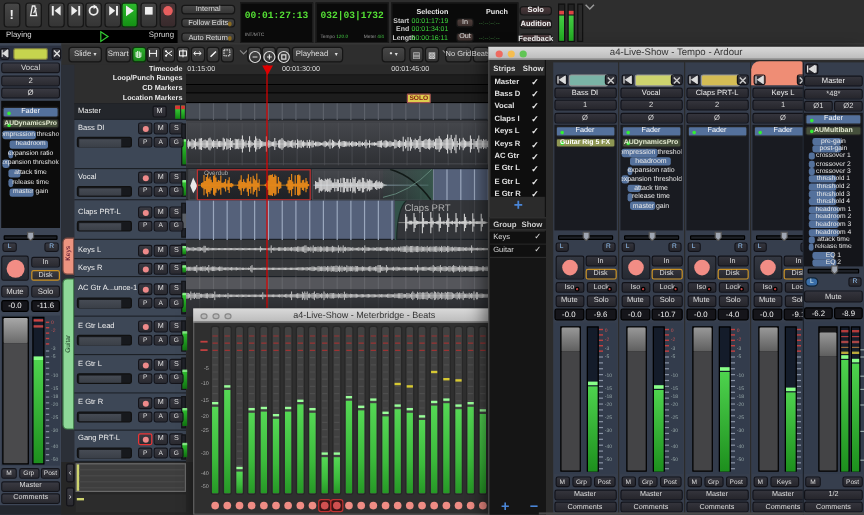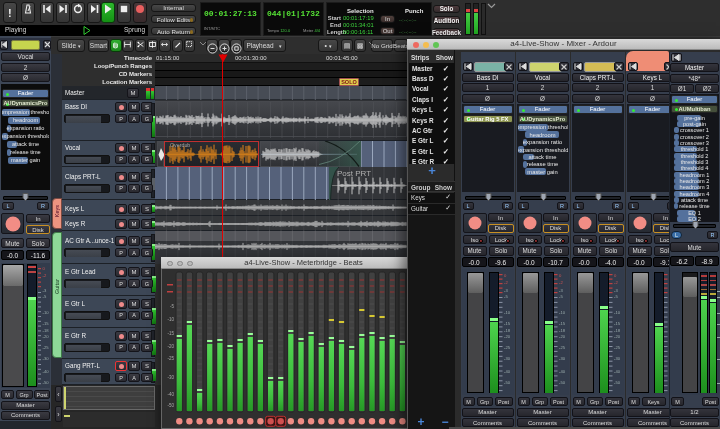--- a/index.html
+++ b/index.html
@@ -89,21 +89,21 @@
   </div>
 <div style="left:151px;top:27px;width:45px;height:8px;background:linear-gradient(#474747,#353535);border:1px solid #161616;border-radius:3px;color:#e8e8e8;">
     <span class="ct" style="position:static;display:flex;width:100%;height:100%;font-size:6.2px;color:#ddd;white-space:nowrap">Auto Return</span>
     <span style="position:absolute;right:2px;top:2.0px;width:3.5px;height:3.5px;border-radius:50%;background:#8a6a20"></span>
   </div>
 <div style="left:200px;top:2px;width:61px;height:34px;background:#0a0a0a;border:1px solid #1c1c1c">
     <span style="position:absolute;left:3px;top:5.5px;font-family:'Liberation Mono',monospace;font-weight:bold;font-size:8px;color:#55e135">00:01:27:13</span>
     <span style="position:absolute;left:3px;top:23px;font-size:4px;color:#999">INT/MTC</span>
   </div>
 <div style="left:263px;top:2px;width:61px;height:34px;background:#0a0a0a;border:1px solid #1c1c1c">
-    <span style="position:absolute;left:3px;top:5.5px;font-family:'Liberation Mono',monospace;font-weight:bold;font-size:8px;color:#55e135">044|01|1732</span>
+    <span style="position:absolute;left:3px;top:5.5px;font-family:'Liberation Mono',monospace;font-weight:bold;font-size:8px;color:#55e135">032|03|1732</span>
     <span style="position:absolute;left:3px;top:25px;font-size:4px;color:#999">Tempo <span style="position:static;color:#4c4">120.0</span></span>
     <span style="position:absolute;right:3px;top:25px;font-size:4px;color:#999">Meter <span style="position:static;color:#4c4">4/4</span></span>
   </div>
 <div style="left:326px;top:2px;width:106px;height:34px;background:#0a0a0a;border:1px solid #1c1c1c">
     <span style="position:absolute;left:20px;top:4.5px;font-size:6px;color:#e8e8e8;font-weight:bold">Selection</span>
     <span style="position:absolute;left:0px;top:12.0px;font-size:5.8px;color:#ccc;width:14px;text-align:right;white-space:nowrap;font-weight:bold">Start</span>
     <span style="position:absolute;left:16px;top:12.0px;font-size:5.8px;color:#3dd53d;white-space:nowrap">00:01:17:19</span>
     <span style="position:absolute;left:0px;top:19.1px;font-size:5.8px;color:#ccc;width:14px;text-align:right;white-space:nowrap;font-weight:bold">End</span>
     <span style="position:absolute;left:16px;top:19.1px;font-size:5.8px;color:#3dd53d;white-space:nowrap">00:01:34:01</span>
     <span style="position:absolute;left:0px;top:26.2px;font-size:5.8px;color:#ccc;width:14px;text-align:right;white-space:nowrap;font-weight:bold">Length</span>
@@ -848,21 +848,21 @@
       <path d="M9 11.3V25.7M10 13.6V23.4M11 17.8V19.2M12 17.0V20.0M13 16.9V20.1M14 17.0V20.0M15 17.6V19.4M16 10.6V26.4M17 14.1V22.9M18 16.7V20.3M19 17.1V19.9M20 17.3V19.7M21 17.5V19.5M22 17.5V19.5M23 9.7V27.3M24 14.6V22.4M25 17.3V19.7M26 17.2V19.8M27 17.2V19.8M28 17.9V19.1M29 17.7V19.3M30 9.7V27.3M31 14.4V22.6M32 16.9V20.1M33 17.9V19.1M34 17.7V19.3M35 17.3V19.7M36 17.0V20.0M37 11.0V26.0M38 14.0V23.0M39 17.5V19.5M40 17.6V19.4M41 16.9V20.1M42 17.9V19.1M43 16.8V20.2M44 10.7V26.3M45 14.8V22.2M46 17.7V19.3M47 17.4V19.6M48 16.9V20.1M49 17.7V19.3M50 17.3V19.7M51 10.4V26.6M52 14.9V22.1M53 17.8V19.2M54 17.1V19.9M55 17.5V19.5M56 17.4V19.6M57 17.2V19.8M58 11.2V25.8M59 13.9V23.1M60 16.8V20.2M61 17.7V19.3M62 16.9V20.1M63 17.1V19.9M64 17.6V19.4M65 10.8V26.2M66 15.3V21.7M67 17.5V19.5M68 17.4V19.6M69 17.4V19.6M70 17.4V19.6M71 17.3V19.7M72 11.2V25.8M73 15.1V21.9M74 17.3V19.7M75 17.4V19.6M76 17.8V19.2" stroke="#e0e0e0" stroke-width="0.9" opacity="0.92"></path>
     </svg>
   </div>
 <div style="left:329px;top:166.5px;width:10px;height:33.5px;">
     <svg width="10" height="33.5">
       <path d="M0 0 L10 0 Q2 6 1.5 33.5 L0 33.5 Z" fill="#33524a"></path>
       <path d="M10 0 Q2 6 1.5 33.5" stroke="#1a2a26" stroke-width="1" fill="none"></path>
     </svg>
   </div>
 <div style="left:337px;top:169px;width:66px;height:9px">
-    <span style="position:absolute;font-size:8px;color:#b0b0b0">Post PRT</span>
+    <span style="position:absolute;font-size:8px;color:#b0b0b0">Claps PRT</span>
   </div>
 <div style="left:155px;top:200px;width:252px;height:15.5px;background:#35373a;border-bottom:1px solid #1c2026">
     <svg width="252" height="15.5">
       <line x1="11.4" y1="0" x2="11.4" y2="15.5" stroke="#424448" stroke-width="1" opacity="0.8"></line>
       <line x1="22.9" y1="0" x2="22.9" y2="15.5" stroke="#424448" stroke-width="1" opacity="0.8"></line>
       <line x1="34.3" y1="0" x2="34.3" y2="15.5" stroke="#424448" stroke-width="1" opacity="0.8"></line>
       <line x1="45.8" y1="0" x2="45.8" y2="15.5" stroke="#424448" stroke-width="1" opacity="0.8"></line>
       <line x1="57.2" y1="0" x2="57.2" y2="15.5" stroke="#424448" stroke-width="1" opacity="0.8"></line>
       <line x1="68.7" y1="0" x2="68.7" y2="15.5" stroke="#424448" stroke-width="1" opacity="0.8"></line>
       <line x1="80.2" y1="0" x2="80.2" y2="15.5" stroke="#424448" stroke-width="1" opacity="0.8"></line>
@@ -1150,21 +1150,21 @@
     <path d="M248.3 29 h4.4 M248.3 35 h4.4 M248.3 41 h4.4 M248.3 47 h4.4 M248.3 53 h4.4 M248.3 59 h4.4 M248.3 65 h4.4 M248.3 71 h4.4 M248.3 77 h4.4 M248.3 83 h4.4 M248.3 89 h4.4 M248.3 95 h4.4 M248.3 101 h4.4 M248.3 107 h4.4 M248.3 113 h4.4 M248.3 119 h4.4 M248.3 125 h4.4 M248.3 131 h4.4 M248.3 137 h4.4 " stroke="#4e4e4e" stroke-width="1"></path>
     <rect x="247.9" y="81" width="5.2" height="61" fill="url(#gg)"></rect>
     <rect x="247.9" y="77" width="5.2" height="2" fill="#99ff99"></rect>
     <circle cx="250.5" cy="152.3" r="3.2" fill="#ef8c84"></circle>
   </svg>
 <div style="left:407px;top:38.5px;width:313px;height:390.5px;z-index:10;background:#2b2b2b;border:1px solid #555;border-right:none;box-shadow:-4px 4px 14px rgba(0,0,0,0.55)"></div>
 <div style="left:407px;top:38.5px;width:313px;height:11px;z-index:10;background:linear-gradient(#d9d9d9,#bcbcbc);border-bottom:1px solid #8a8a8a">
     <span style="position:absolute;left:6px;top:3px;width:6px;height:6px;border-radius:50%;background:#ee6a60"></span>
     <span style="position:absolute;left:16px;top:3px;width:6px;height:6px;border-radius:50%;background:#f5bd4f"></span>
     <span style="position:absolute;left:26px;top:3px;width:6px;height:6px;border-radius:50%;background:#61c555"></span>
-    <span class="ct" style="position:absolute;left:0;top:0;width:100%;height:100%;display:flex;font-size:8px;color:#333">a4-Live-Show - Mixer - Ardour</span>
+    <span class="ct" style="position:absolute;left:0;top:0;width:100%;height:100%;display:flex;font-size:8px;color:#333">a4-Live-Show - Tempo - Ardour</span>
   </div>
 <div style="left:408px;top:49.5px;width:47px;height:379.5px;z-index:10;background:#2b2b2b;border-right:1px solid #111"></div>
 <div style="left:409px;top:63px;width:46px;height:100.5px;z-index:10;background:#0e0e0e"></div>
 <div style="left:410px;top:52.5px;width:44px;height:10px;z-index:10;">
     <span style="position:absolute;left:1px;top:1px;font-size:6.5px;color:#ddd;font-weight:bold">Strips</span>
     <span style="position:absolute;right:1px;top:1px;font-size:6.5px;color:#ddd;font-weight:bold">Show</span>
   </div>
 <div style="left:410px;top:63.5px;width:44px;height:10.4px;z-index:10;">
     <span style="position:absolute;left:2px;top:1px;font-size:6.4px;color:#e2e2e2;white-space:nowrap;font-weight:bold">Master</span>
     <span style="position:absolute;right:5px;top:0px;font-size:7.5px;color:#eee;font-weight:bold">✓</span>

